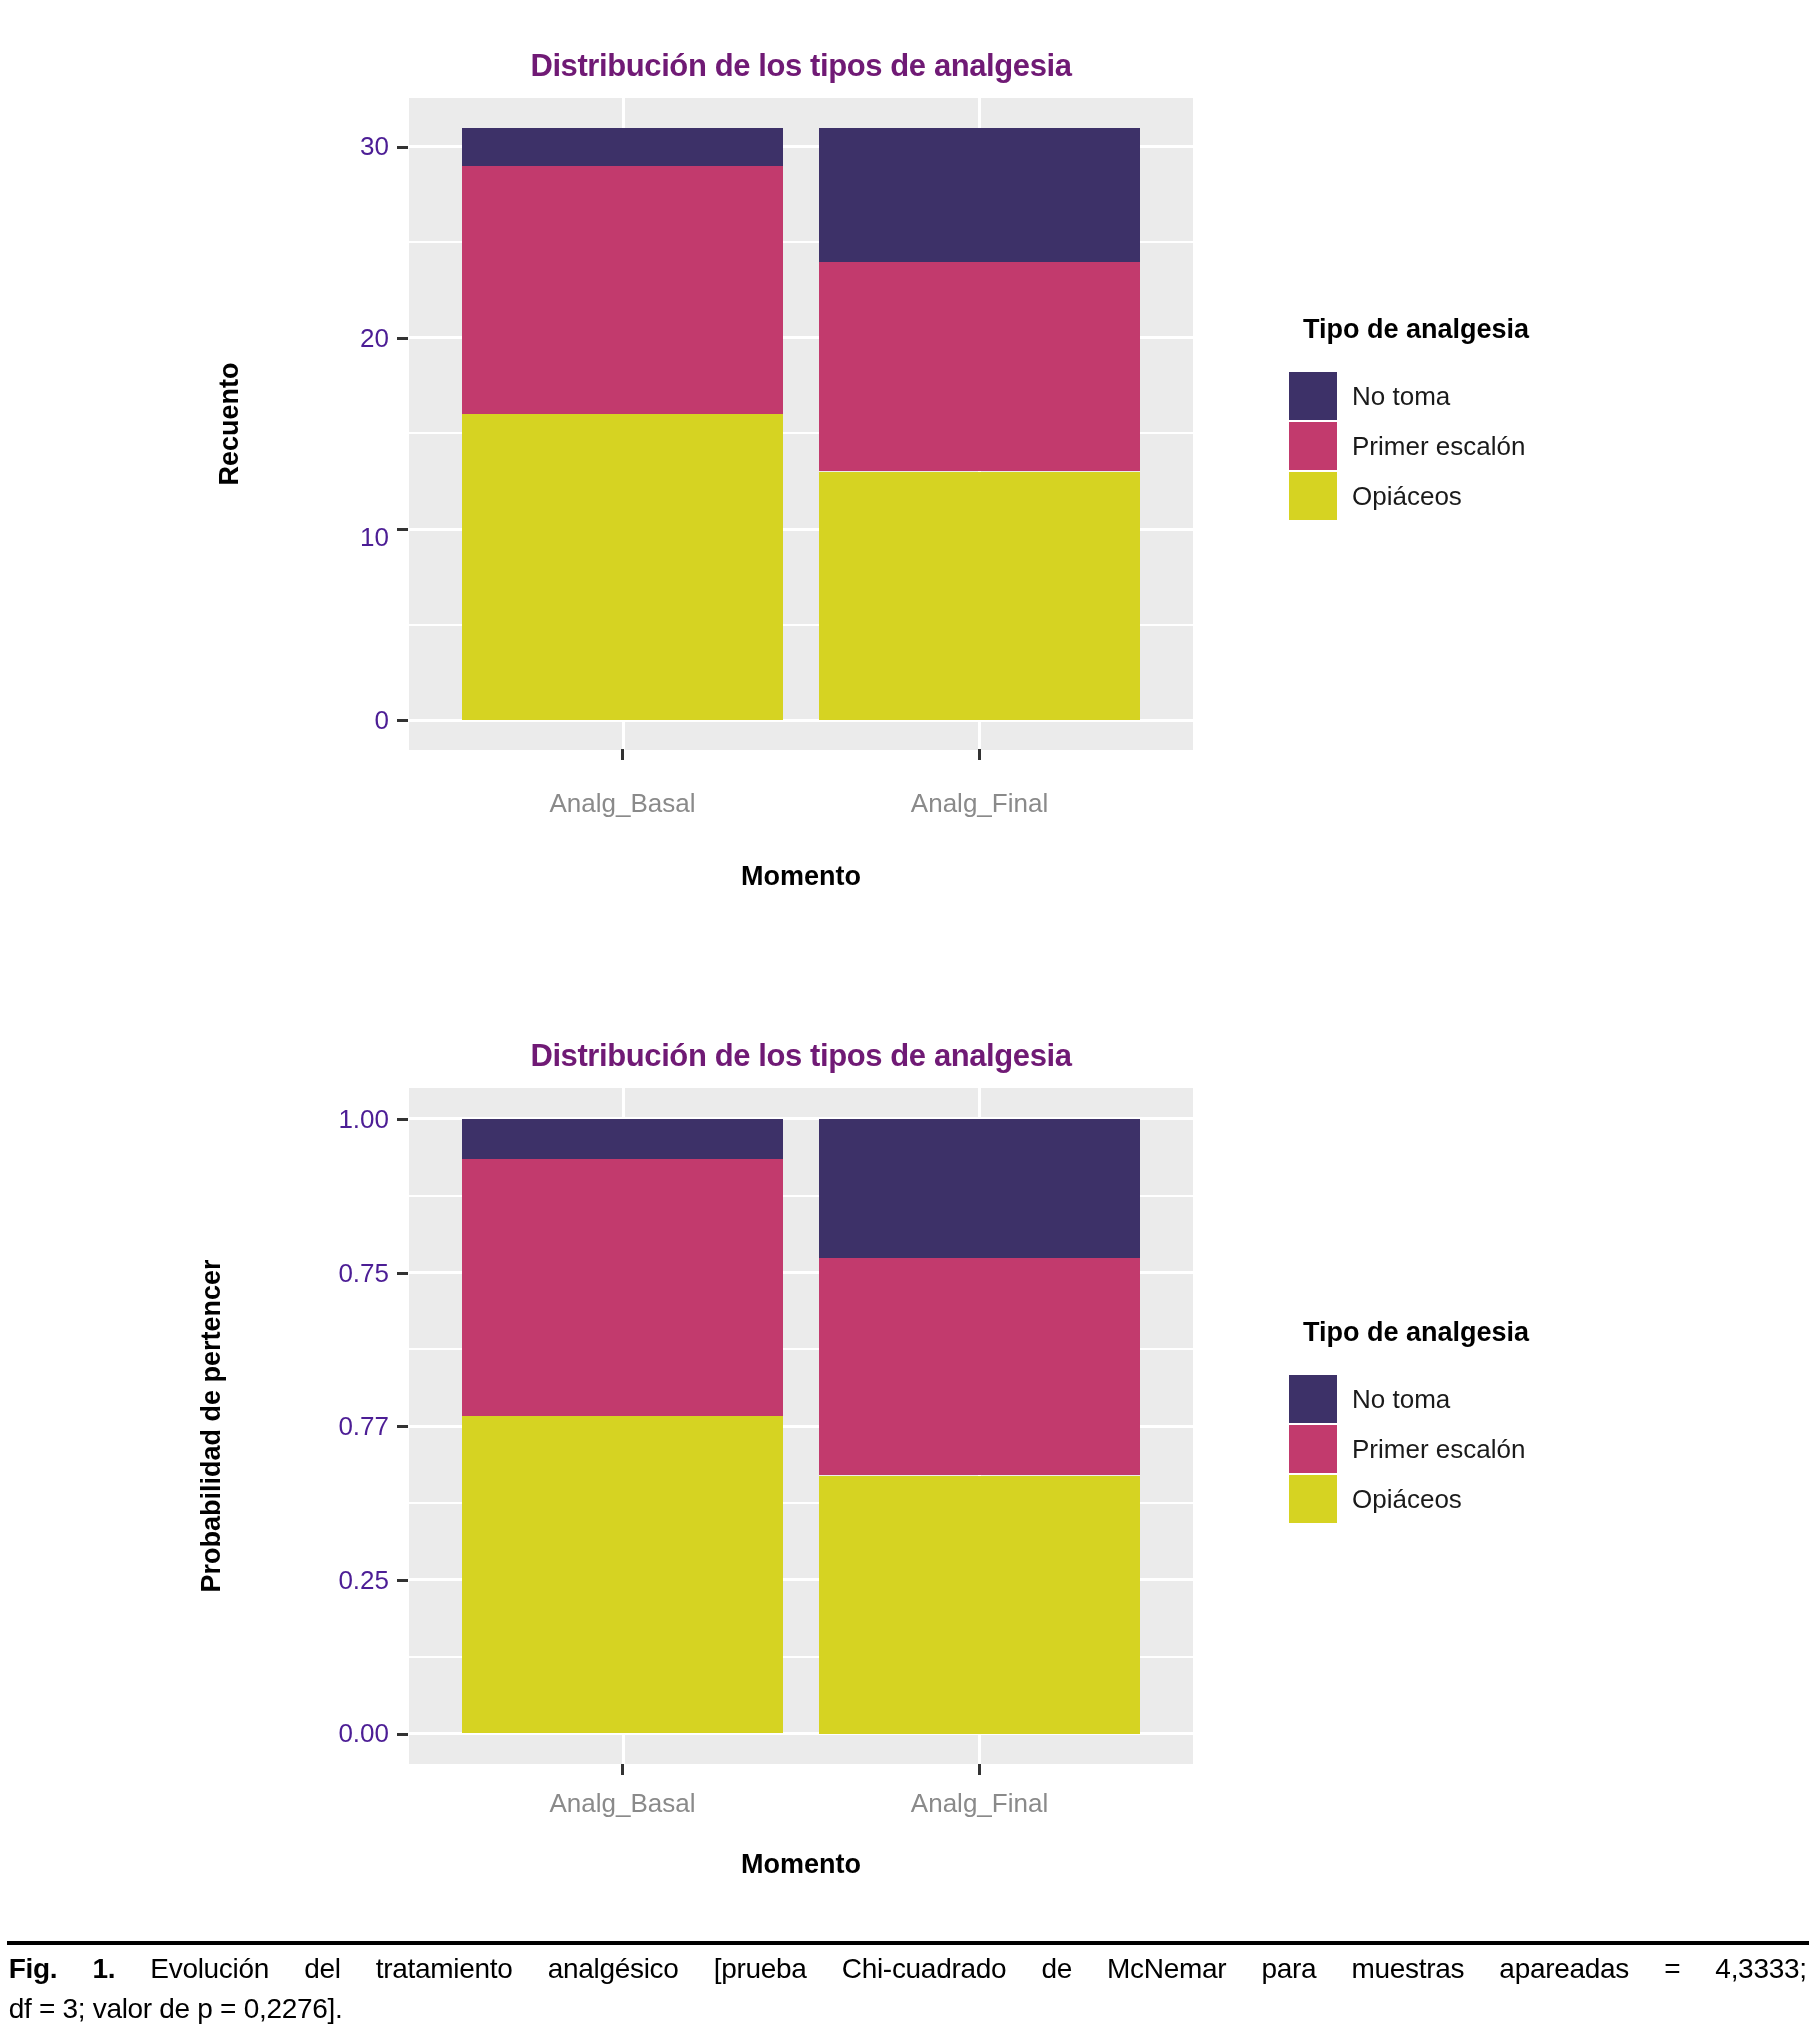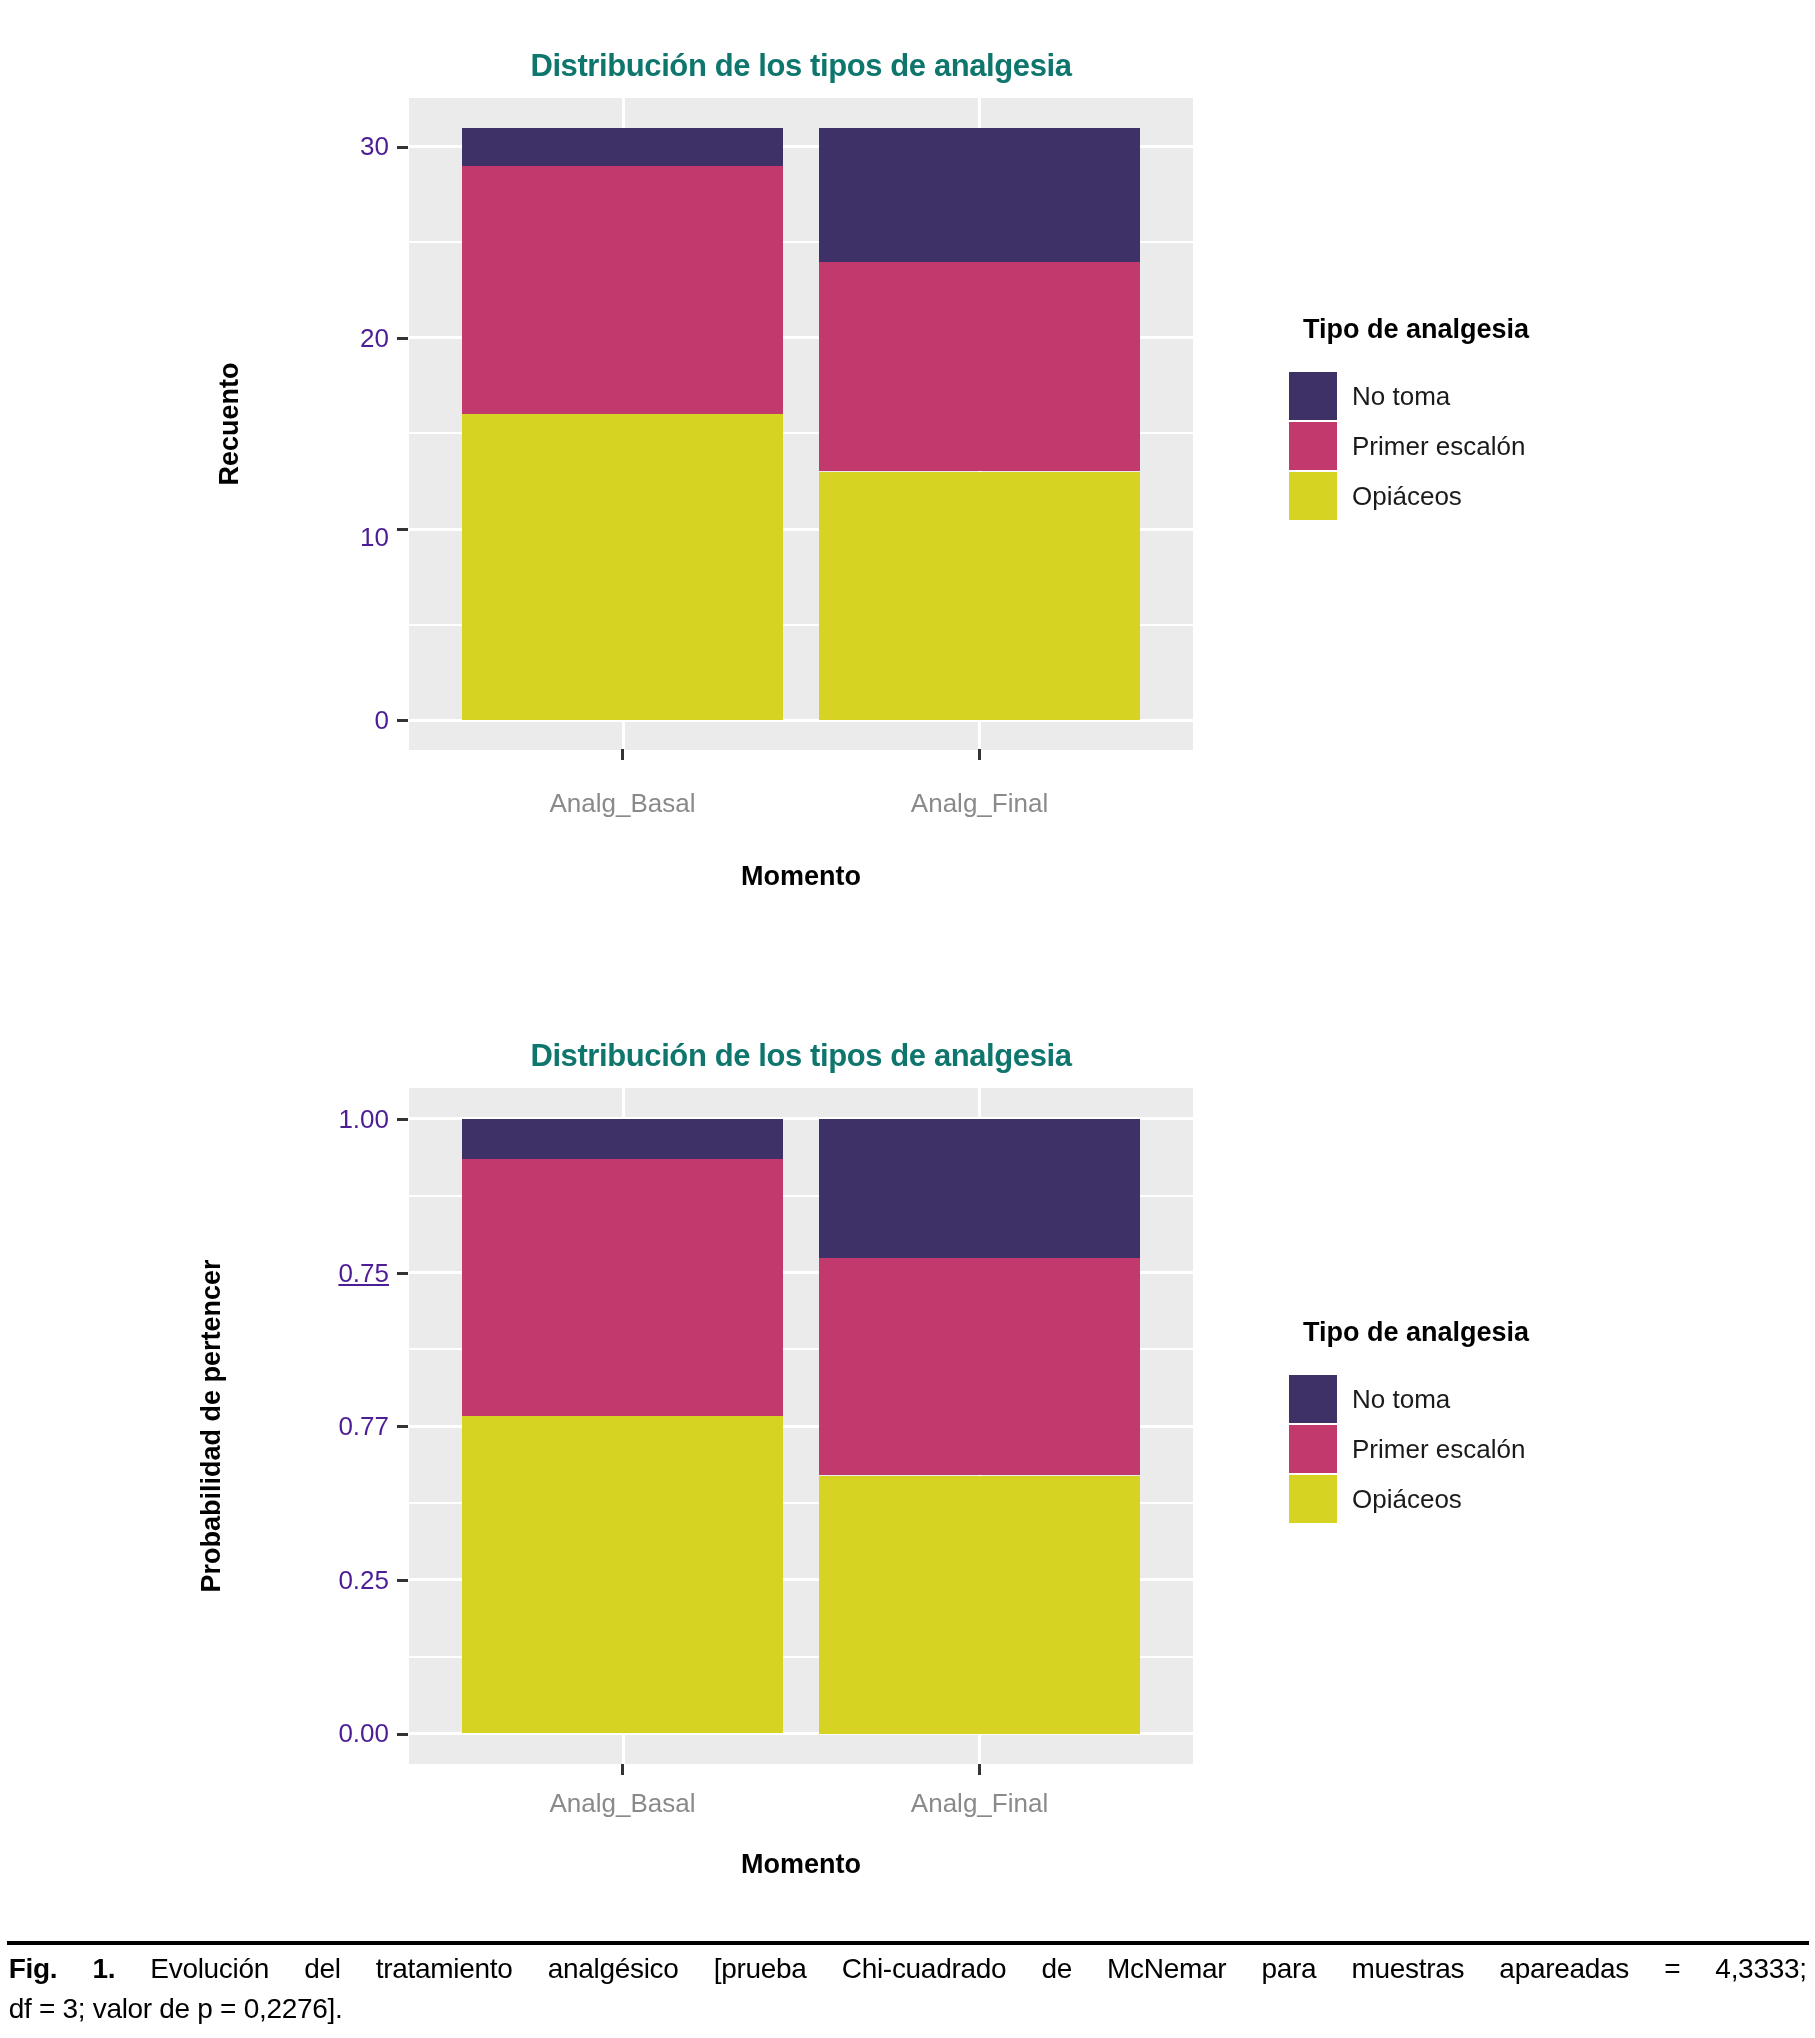--- a/index.html
+++ b/index.html
@@ -6,21 +6,21 @@
   body{
     width:1816px;height:2039px;position:relative;background:#ffffff;
     font-family:"Liberation Sans", sans-serif;color:#000;
     overflow:hidden;
   }
   .panel{position:absolute;left:409px;width:784px;background:#EBEBEB;}
   #panel0{top:98px;height:652px;}
   #panel1{top:1088px;height:676px;}
   .chart-title{
     position:absolute;left:409px;width:784px;text-align:center;
-    font-size:31px;font-weight:bold;line-height:35px;color:#0f766e;
+    font-size:31px;font-weight:bold;line-height:35px;color:#701a75;
     letter-spacing:-0.4px;
   }
   #title0{top:22px;}
   #title1{top:1012px;}
   .ytitle{
     position:absolute;font-size:27px;font-weight:bold;white-space:nowrap;
     transform:translate(-50%,-50%) rotate(-90deg);
   }
   #ytitle0{left:229px;top:424px;}
   #ytitle1{left:211px;top:1426px;}
@@ -169,18 +169,18 @@
 <div class="ylab" style="top: 133px;">30</div>
 <div class="xtick" style="left: 621px; top: 749px;"></div>
 <div class="xtick" style="left: 978px; top: 749px;"></div>
 <div class="ytick" style="top: 1733px;"></div>
 <div class="ylab" style="top: 1720px;">0.00</div>
 <div class="ytick" style="top: 1579px;"></div>
 <div class="ylab" style="top: 1567px;">0.25</div>
 <div class="ytick" style="top: 1425px;"></div>
 <div class="ylab" style="top: 1413px;">0.77</div>
 <div class="ytick" style="top: 1272px;"></div>
-<div class="ylab" style="top: 1260px; text-decoration: underline;">0.75</div>
+<div class="ylab" style="top: 1260px;">0.75</div>
 <div class="ytick" style="top: 1118px;"></div>
 <div class="ylab" style="top: 1106px;">1.00</div>
 <div class="xtick" style="left: 621px; top: 1764px;"></div>
 <div class="xtick" style="left: 978px; top: 1764px;"></div>
 
 
 </body></html>

